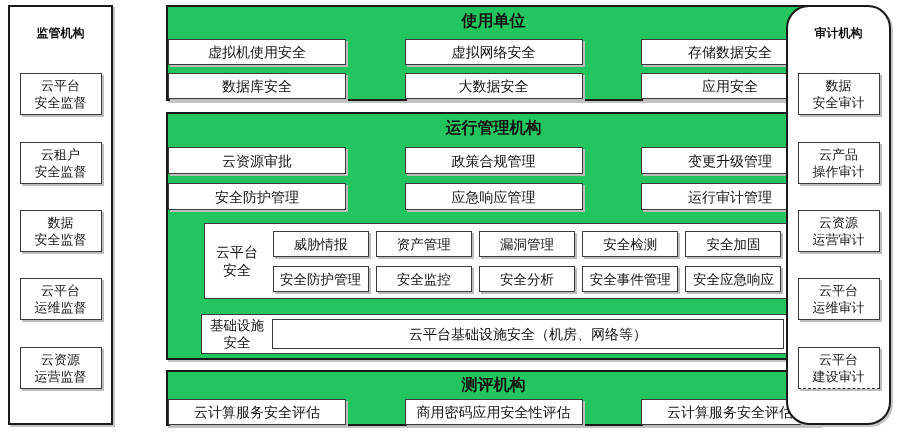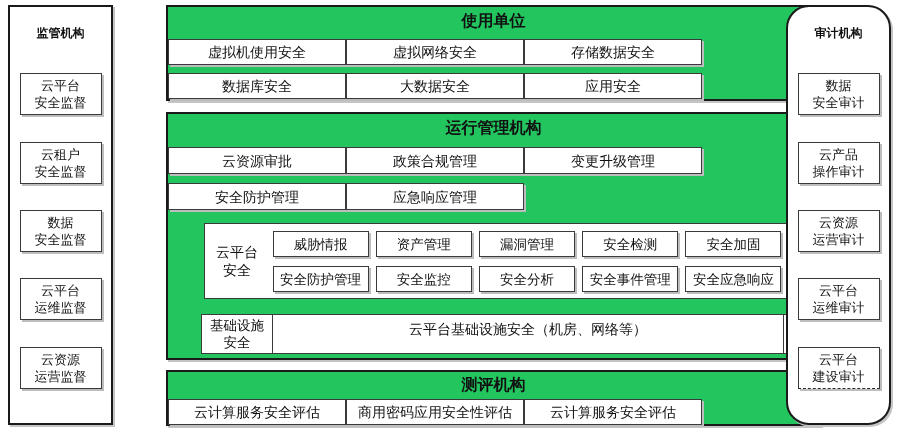--- a/index.html
+++ b/index.html
@@ -77,21 +77,21 @@
     font-weight: bold;
     font-size: 16px;
     line-height: 20px;
     text-align: center;
     margin-top: 4px;
   }
   .box-eval .box-title { margin-top: 3px; }
 
   .row3 {
     display: flex;
-    justify-content: flex-start;
+    justify-content: space-between;
     margin-top: 8px;
   }
   .box-ops .row3 { margin-top: 9px; }
   .box-eval .row3 { margin-top: 4px; }
   .cell3 {
     width: 178px;
     height: 26px;
     line-height: 25px;
     text-align: center;
     font-size: 14px;
@@ -160,21 +160,21 @@
   }
   .infra-label {
     width: 70px;
     text-align: center;
     font-size: 13.5px;
     line-height: 17px;
     flex: none;
   }
   .infra-wide {
     flex: 1;
-    height: 40px;
+    height: 30px;
     line-height: 29px;
     border: 1px solid #3a3a3a;
     text-align: center;
     font-size: 14px;
     background: #ffffff;
     box-sizing: border-box;
   }
 </style>
 </head>
 <body>
@@ -224,20 +224,21 @@
   <section class="main-box box-ops">
     <div class="box-title">运行管理机构</div>
     <div class="row3">
       <div class="cell3">云资源审批</div>
       <div class="cell3">政策合规管理</div>
       <div class="cell3">变更升级管理</div>
     </div>
     <div class="row3">
       <div class="cell3">安全防护管理</div>
       <div class="cell3">应急响应管理</div>
+      <div class="cell3">运行审计管理</div>
     </div>
 
     <div class="cloud-box">
       <div class="cloud-label">
         <div>云平台</div>
         <div>安全</div>
       </div>
       <div class="cloud-grid">
         <div class="cloud-cell">
             <div class="cloud-pill">威胁情报</div>

